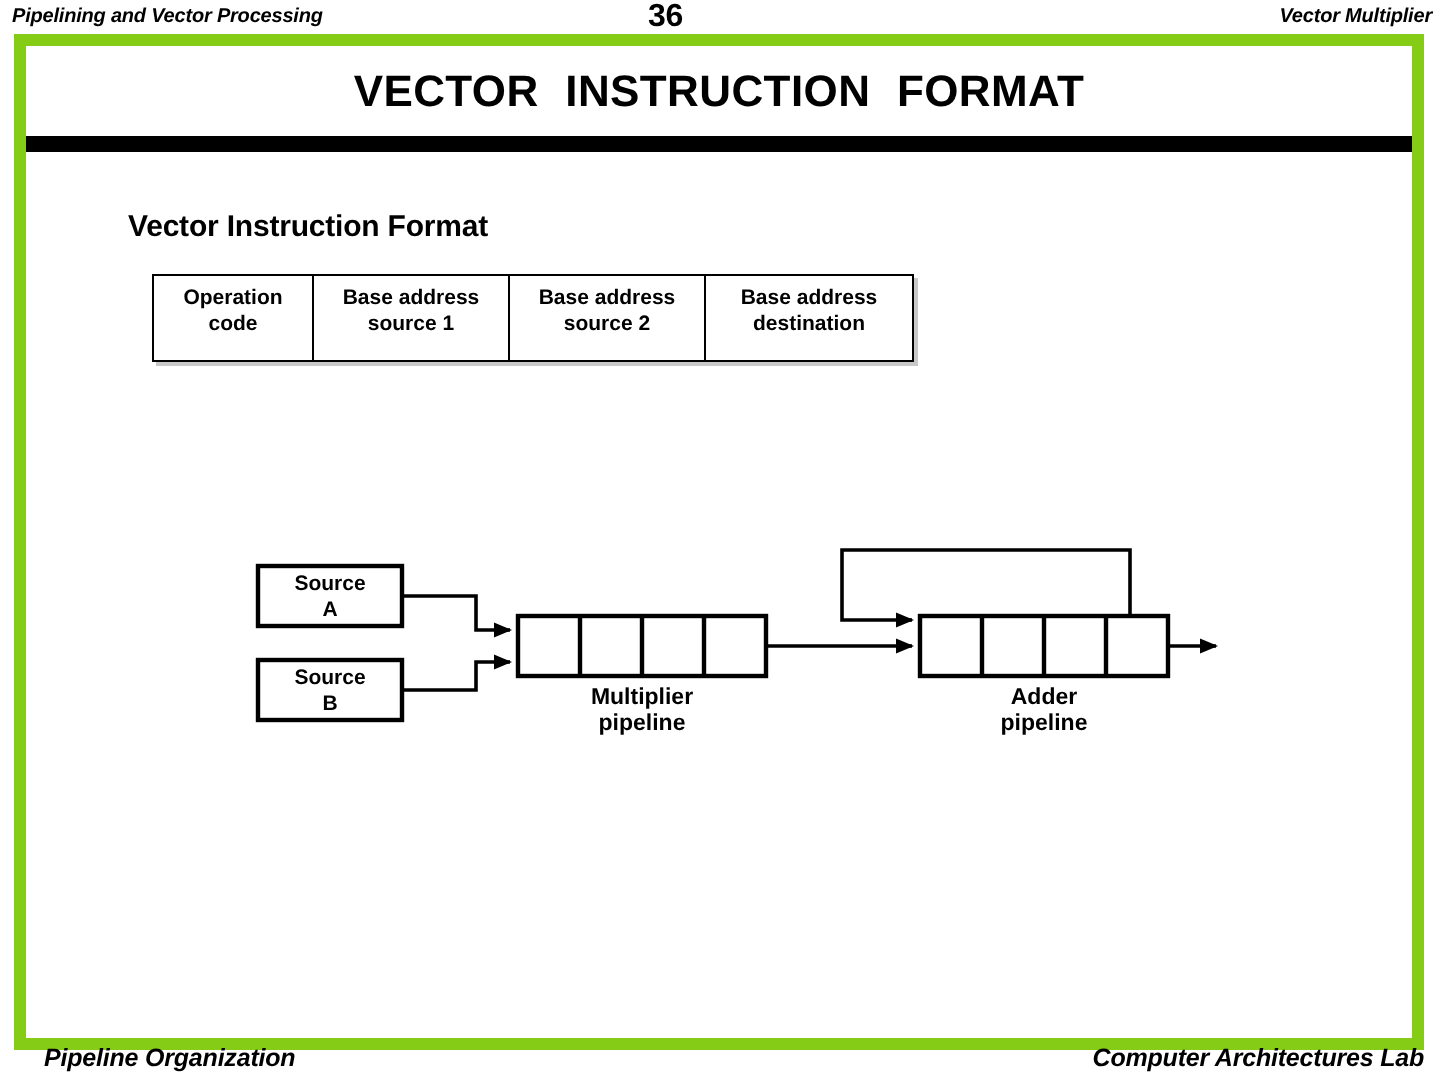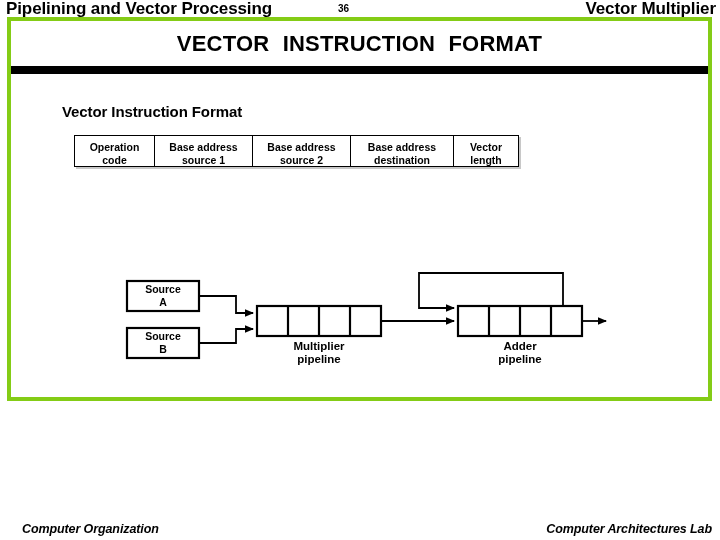--- a/index.html
+++ b/index.html
@@ -13,38 +13,39 @@
     position: relative;
     overflow: hidden;
     font-family: "Liberation Sans", sans-serif;
     color: #000000;
   }
 
   
   .hdr-left, .hdr-center, .hdr-right {
     position: absolute;
     top: 1px;
-    font-size: 17px;
+    font-size: 10px;
+    font-style: italic;
     font-weight: bold;
     letter-spacing: -0.1px;
     white-space: nowrap;
     line-height: 15px;
   }
   .hdr-left   { left: 6px; }
-  .hdr-center { left: 338px; font-style: normal; font-size: 10px; }
+  .hdr-center { left: 324px; font-style: normal; font-size: 16px; }
   .hdr-right  { right: 4px; }
 
   
   .frame {
     position: absolute;
     left: 7px;
     top: 17px;
     width: 705px;
-    height: 384px;
-    border: 4px solid #84cc16;
+    height: 508px;
+    border: 6px solid #84cc16;
     box-sizing: border-box;
     background: #ffffff;
   }
 
   
   .slide-title {
     position: absolute;
     left: 0;
     right: 0;
     top: 10px;
@@ -82,21 +83,21 @@
     position: absolute;
     left: 63px;
     top: 114px;
     display: flex;
     border: 1px solid #000000;
     background: #ffffff;
     box-shadow: 2px 2px 0 0 #c8c8c8;
   }
   .vif-cell {
     border-right: 1px solid #000000;
-    padding: 5px 8px 0 8px;
+    padding: 5px 8px 12px 8px;
     text-align: center;
     font-size: 10.5px;
     font-weight: bold;
     line-height: 12.5px;
     white-space: pre-line;
     box-sizing: border-box;
   }
   .vif-cell:last-child { border-right: none; }
   .vif-cell.w1 { width: 80px; }
   .vif-cell.w2 { width: 98px; }
@@ -153,22 +154,20 @@
 
   <div class="vif-table">
     <div class="vif-cell w1">Operation
 code</div>
     <div class="vif-cell w2">Base address
 source 1</div>
     <div class="vif-cell w3">Base address
 source 2</div>
     <div class="vif-cell w4">Base address
 destination</div>
-    <div class="vif-cell w5">Vector
-length</div>
   </div>
 
 
   <div class="pipe-diagram">
     <svg width="500" height="115" viewBox="0 0 500 115" xmlns="http://www.w3.org/2000/svg">
       <defs>
         <marker id="arw" markerWidth="9" markerHeight="9" refX="8" refY="4" orient="auto" markerUnits="userSpaceOnUse">
           <path d="M0,0.2 L9,4 L0,7.8 z" fill="#000000"></path>
         </marker>
       </defs>
@@ -210,14 +209,14 @@
         <text class="dg-label" x="409" y="99" text-anchor="middle">Adder</text>
         <text class="dg-label" x="409" y="112" text-anchor="middle">pipeline</text>
       </g>
 
       <path d="M471,70 L495,70" fill="none" stroke="#000000" stroke-width="1.8" marker-end="url(#arw)"></path>
     </svg>
   </div>
 
 </div>
 
-<div class="ftr-left">Computer Organization</div>
+<div class="ftr-left">Pipeline Organization</div>
 <div class="ftr-right">Computer Architectures Lab</div>
 
 </body></html>

